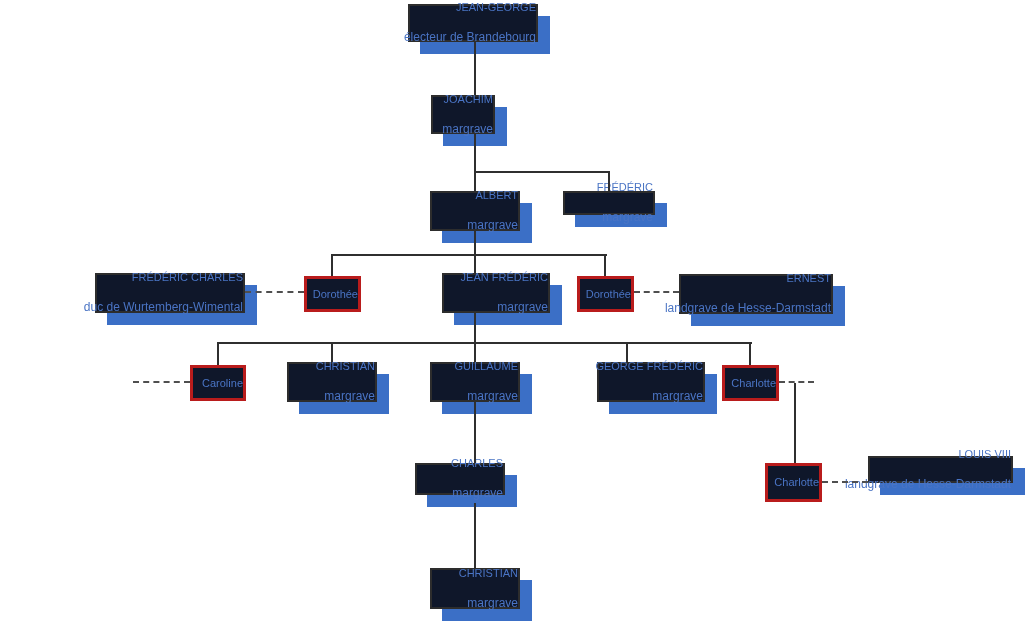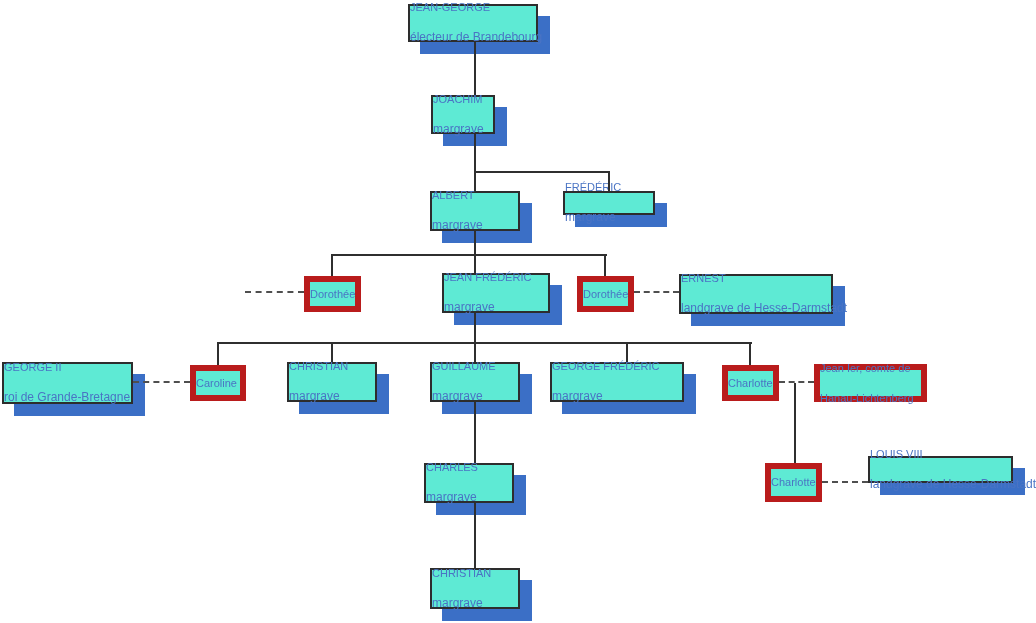--- a/index.html
+++ b/index.html
@@ -1,22 +1,22 @@
 <!DOCTYPE html>
 <html><head>
 <meta charset="utf-8">
 <style>
   html,body{margin:0;padding:0;background:#ffffff;}
   #canvas{position:relative;width:1036px;height:623px;background:#ffffff;overflow:hidden;
           font-family:"Liberation Sans",sans-serif;}
-  .node{position:absolute;box-sizing:border-box;background:#5eead4;display:flex;
-        flex-direction:column;align-items:flex-start;justify-content:center;text-align:center;
+  .node{position:absolute;box-sizing:border-box;background:#0f172a;display:flex;
+        flex-direction:column;align-items:flex-end;justify-content:center;text-align:center;
         color:#4a74c4;line-height:1.3;z-index:1;gap:16px;}
   .major{border:2px solid #2d2d2d;box-shadow:12px 12px 0 0 #3b6fc6;}
-  .minor{border:6px solid #b91c1c;}
+  .minor{border:3px solid #b91c1c;}
   .t1{font-size:11px;display:block;white-space:nowrap;}
   .t2{font-size:12px;display:block;white-space:nowrap;}
   .ln{position:absolute;background:#2f2f2f;z-index:2;}
   .lv{width:2px;}
   .lh{height:2px;}
   .ld{position:absolute;height:0;border-top:2px dashed #4f4f4f;background:none;z-index:2;}
 </style>
 </head>
 <body>
 
@@ -35,73 +35,69 @@
   <div class="node major" style="left:430px;top:191px;width:90px;height:40px">
     <span class="t1">ALBERT</span>
     <span class="t2">margrave</span>
   </div>
 
   <div class="node major" style="left:563px;top:191px;width:92px;height:24px">
     <span class="t1">FRÉDÉRIC</span>
     <span class="t2">margrave</span>
   </div>
 
+  <div class="node major" style="left:95px;top:273px;width:150px;height:40px">
+    <span class="t1">FRÉDÉRIC CHARLES</span>
+    <span class="t2">duc de Wurtemberg-Wimental</span>
+  </div>
 
   <div class="node minor" style="left:304px;top:276px;width:57px;height:36px">
     <span class="t1">Dorothée</span>
   </div>
 
   <div class="node major" style="left:442px;top:273px;width:108px;height:40px">
     <span class="t1">JEAN FRÉDÉRIC</span>
     <span class="t2">margrave</span>
   </div>
 
   <div class="node minor" style="left:577px;top:276px;width:57px;height:36px">
     <span class="t1">Dorothée</span>
   </div>
 
   <div class="node major" style="left:679px;top:274px;width:154px;height:40px">
     <span class="t1">ERNEST</span>
     <span class="t2">landgrave de Hesse-Darmstadt</span>
   </div>
 
-  <div class="node major" style="left:2px;top:362px;width:131px;height:42px">
-    <span class="t1">GEORGE II</span>
-    <span class="t2">roi de Grande-Bretagne</span>
-  </div>
 
   <div class="node minor" style="left:190px;top:365px;width:56px;height:36px">
     <span class="t1">Caroline</span>
   </div>
 
   <div class="node major" style="left:287px;top:362px;width:90px;height:40px">
     <span class="t1">CHRISTIAN</span>
     <span class="t2">margrave</span>
   </div>
 
   <div class="node major" style="left:430px;top:362px;width:90px;height:40px">
     <span class="t1">GUILLAUME</span>
     <span class="t2">margrave</span>
   </div>
 
-  <div class="node major" style="left:550px;top:362px;width:134px;height:40px">
+  <div class="node major" style="left:597px;top:362px;width:108px;height:40px">
     <span class="t1">GEORGE FRÉDÉRIC</span>
     <span class="t2">margrave</span>
   </div>
 
   <div class="node minor" style="left:722px;top:365px;width:57px;height:36px">
     <span class="t1">Charlotte</span>
   </div>
 
-  <div class="node minor" style="left:814px;top:364px;width:113px;height:38px">
-    <span class="t1">Jean Ier, comte de</span>
-    <span class="t1">Hanau-Lichtenberg</span>
-  </div>
 
-  <div class="node major" style="left:424px;top:463px;width:90px;height:40px">
+  <div class="node major" style="left:415px;top:463px;width:90px;height:32px">
     <span class="t1">CHARLES</span>
     <span class="t2">margrave</span>
   </div>
 
   <div class="node minor" style="left:765px;top:463px;width:57px;height:39px">
     <span class="t1">Charlotte</span>
   </div>
 
   <div class="node major" style="left:868px;top:456px;width:145px;height:27px">
     <span class="t1">LOUIS VIII</span>

